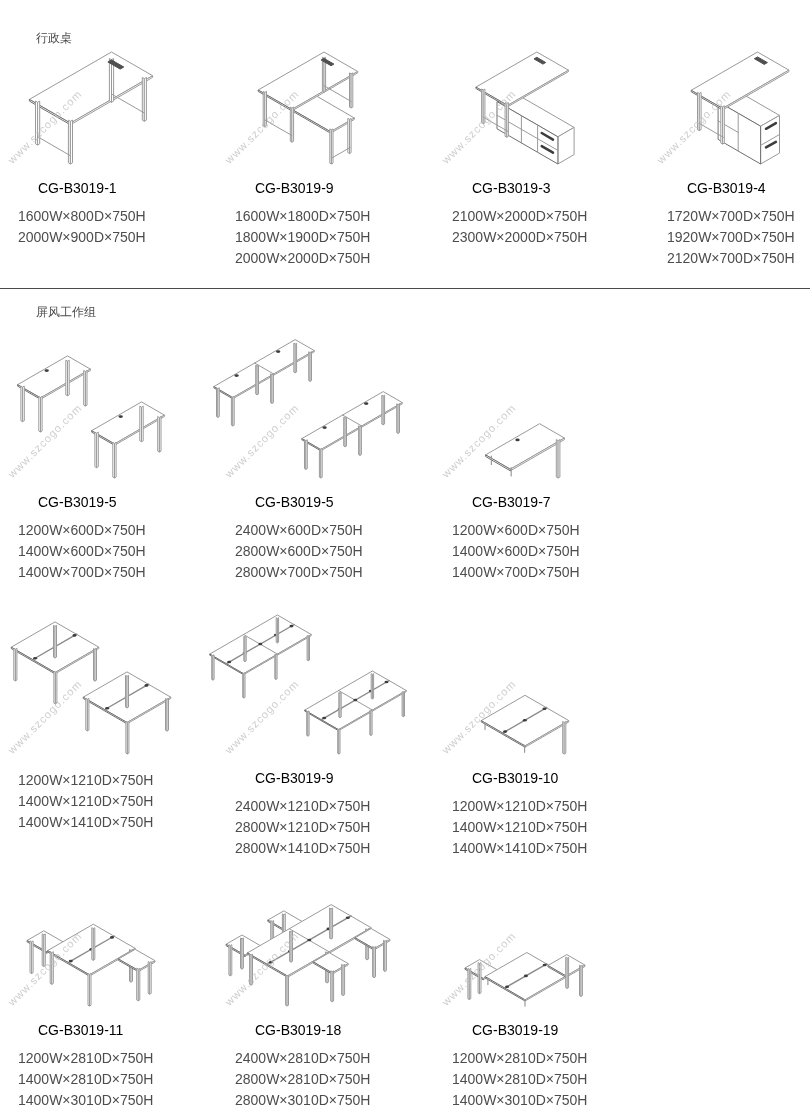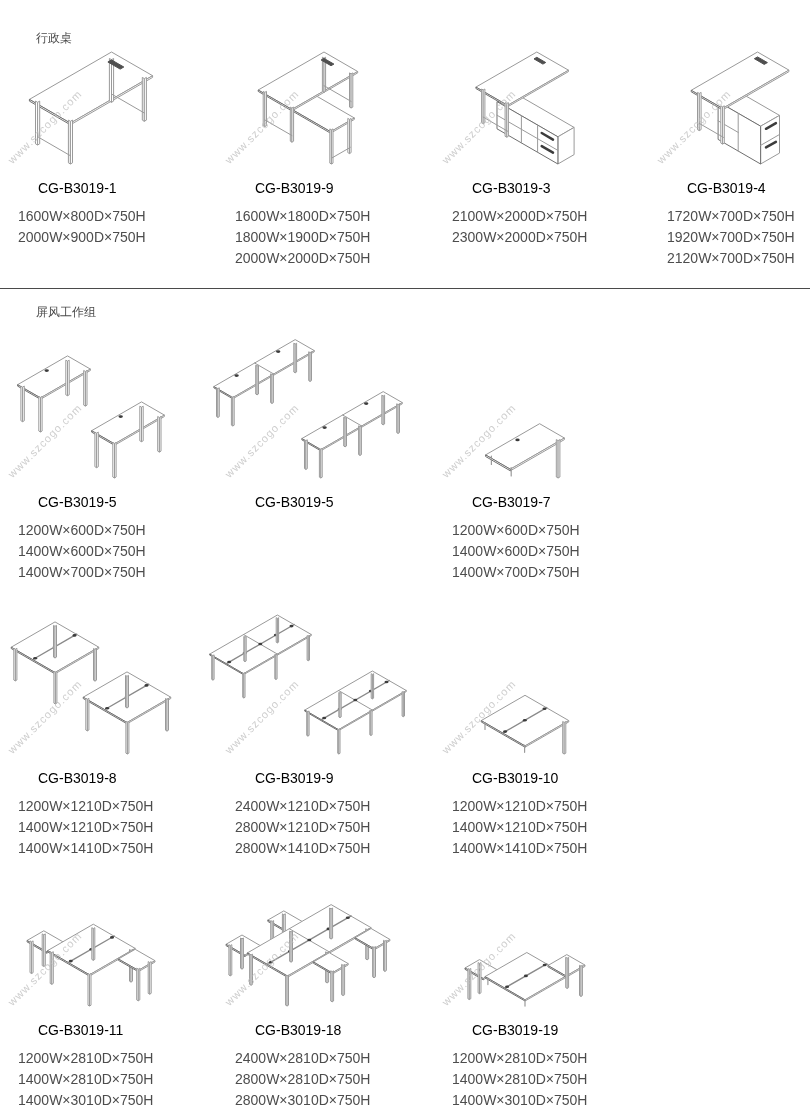--- a/index.html
+++ b/index.html
@@ -234,20 +234,25 @@
               <polygon points="66.2,56.2 64.8,57 64.8,85.8 66.2,85" fill="#fff" stroke="#9a9a9a" stroke-width="1" stroke-linejoin="round"></polygon>
               <polygon points="9.3,70.2 10.7,71 10.7,99.8 9.3,99" fill="#fff" stroke="#9a9a9a" stroke-width="1" stroke-linejoin="round"></polygon>
               <polygon points="12.1,70.2 10.7,71 10.7,99.8 12.1,99" fill="#fff" stroke="#9a9a9a" stroke-width="1" stroke-linejoin="round"></polygon>
               <polygon points="24.2,78.8 25.6,79.6 25.6,108.4 24.2,107.6" fill="#fff" stroke="#9a9a9a" stroke-width="1" stroke-linejoin="round"></polygon>
               <polygon points="27,78.8 25.6,79.6 25.6,108.4 27,107.6" fill="#fff" stroke="#9a9a9a" stroke-width="1" stroke-linejoin="round"></polygon>
             </g>
           </svg>
         <span class="wm">www.szcogo.com</span>
       </div>
       <div class="code">CG-B3019-5</div>
+      <div class="dims">
+        <div class="dim">2400W×600D×750H</div>
+        <div class="dim">2800W×600D×750H</div>
+        <div class="dim">2800W×700D×750H</div>
+      </div>
     </div>
       <div class="cell" style="left:452px;top:338px">
       <div class="fig" style="height:148px">
         <svg width="222" height="148" viewBox="0 0 222 148">
             <g transform="translate(125.6,124.7)">
               <polygon points="0,-39 24.8,-24.7 -29.3,6.5 -54,-7.8" fill="#fff" stroke="#9a9a9a" stroke-width="1" stroke-linejoin="round"></polygon>
               <polygon points="24.8,-24.7 -29.3,6.5 -29.3,8.1 24.8,-23.1" fill="#fff" stroke="#9a9a9a" stroke-width="1" stroke-linejoin="round"></polygon>
               <polygon points="-54,-7.8 -29.3,6.5 -29.3,8.1 -54,-6.2" fill="#fff" stroke="#6f6f6f" stroke-width="1" stroke-linejoin="round"></polygon>
               <ellipse cx="-22.1" cy="-22.8" rx="2.2" ry="1.4" fill="#3c3c3c"></ellipse>
               <polygon points="16.7,-23.1 18.5,-22.1 18.5,15.3 16.7,14.3" fill="#fff" stroke="#9a9a9a" stroke-width="1" stroke-linejoin="round"></polygon>
@@ -296,21 +301,20 @@
               <polygon points="110.5,43.6 112,44.5 112,76.2 110.5,75.3" fill="#fff" stroke="#9a9a9a" stroke-width="1" stroke-linejoin="round"></polygon>
               <polygon points="113.5,43.6 112,44.5 112,76.2 113.5,75.3" fill="#fff" stroke="#9a9a9a" stroke-width="1" stroke-linejoin="round"></polygon>
               <polygon points="30.8,43.4 32.4,44.3 32.4,76 30.8,75.1" fill="#fff" stroke="#9a9a9a" stroke-width="1" stroke-linejoin="round"></polygon>
               <polygon points="33.9,43.4 32.4,44.3 32.4,76 33.9,75.1" fill="#fff" stroke="#9a9a9a" stroke-width="1" stroke-linejoin="round"></polygon>
               <polygon points="70.9,66.5 72.4,67.4 72.4,99.1 70.9,98.2" fill="#fff" stroke="#9a9a9a" stroke-width="1" stroke-linejoin="round"></polygon>
               <polygon points="73.9,66.5 72.4,67.4 72.4,99.1 73.9,98.2" fill="#fff" stroke="#9a9a9a" stroke-width="1" stroke-linejoin="round"></polygon>
             </g>
           </svg>
         <span class="wm">www.szcogo.com</span>
       </div>
-      <div class="code">CG-B3019-8</div>
       <div class="dims">
         <div class="dim">1200W×1210D×750H</div>
         <div class="dim">1400W×1210D×750H</div>
         <div class="dim">1400W×1410D×750H</div>
       </div>
     </div>
       <div class="cell" style="left:235px;top:598px">
       <div class="fig" style="height:164px">
         <svg width="222" height="164" viewBox="0 0 222 164">
             <g transform="translate(80.4,42.5)">

